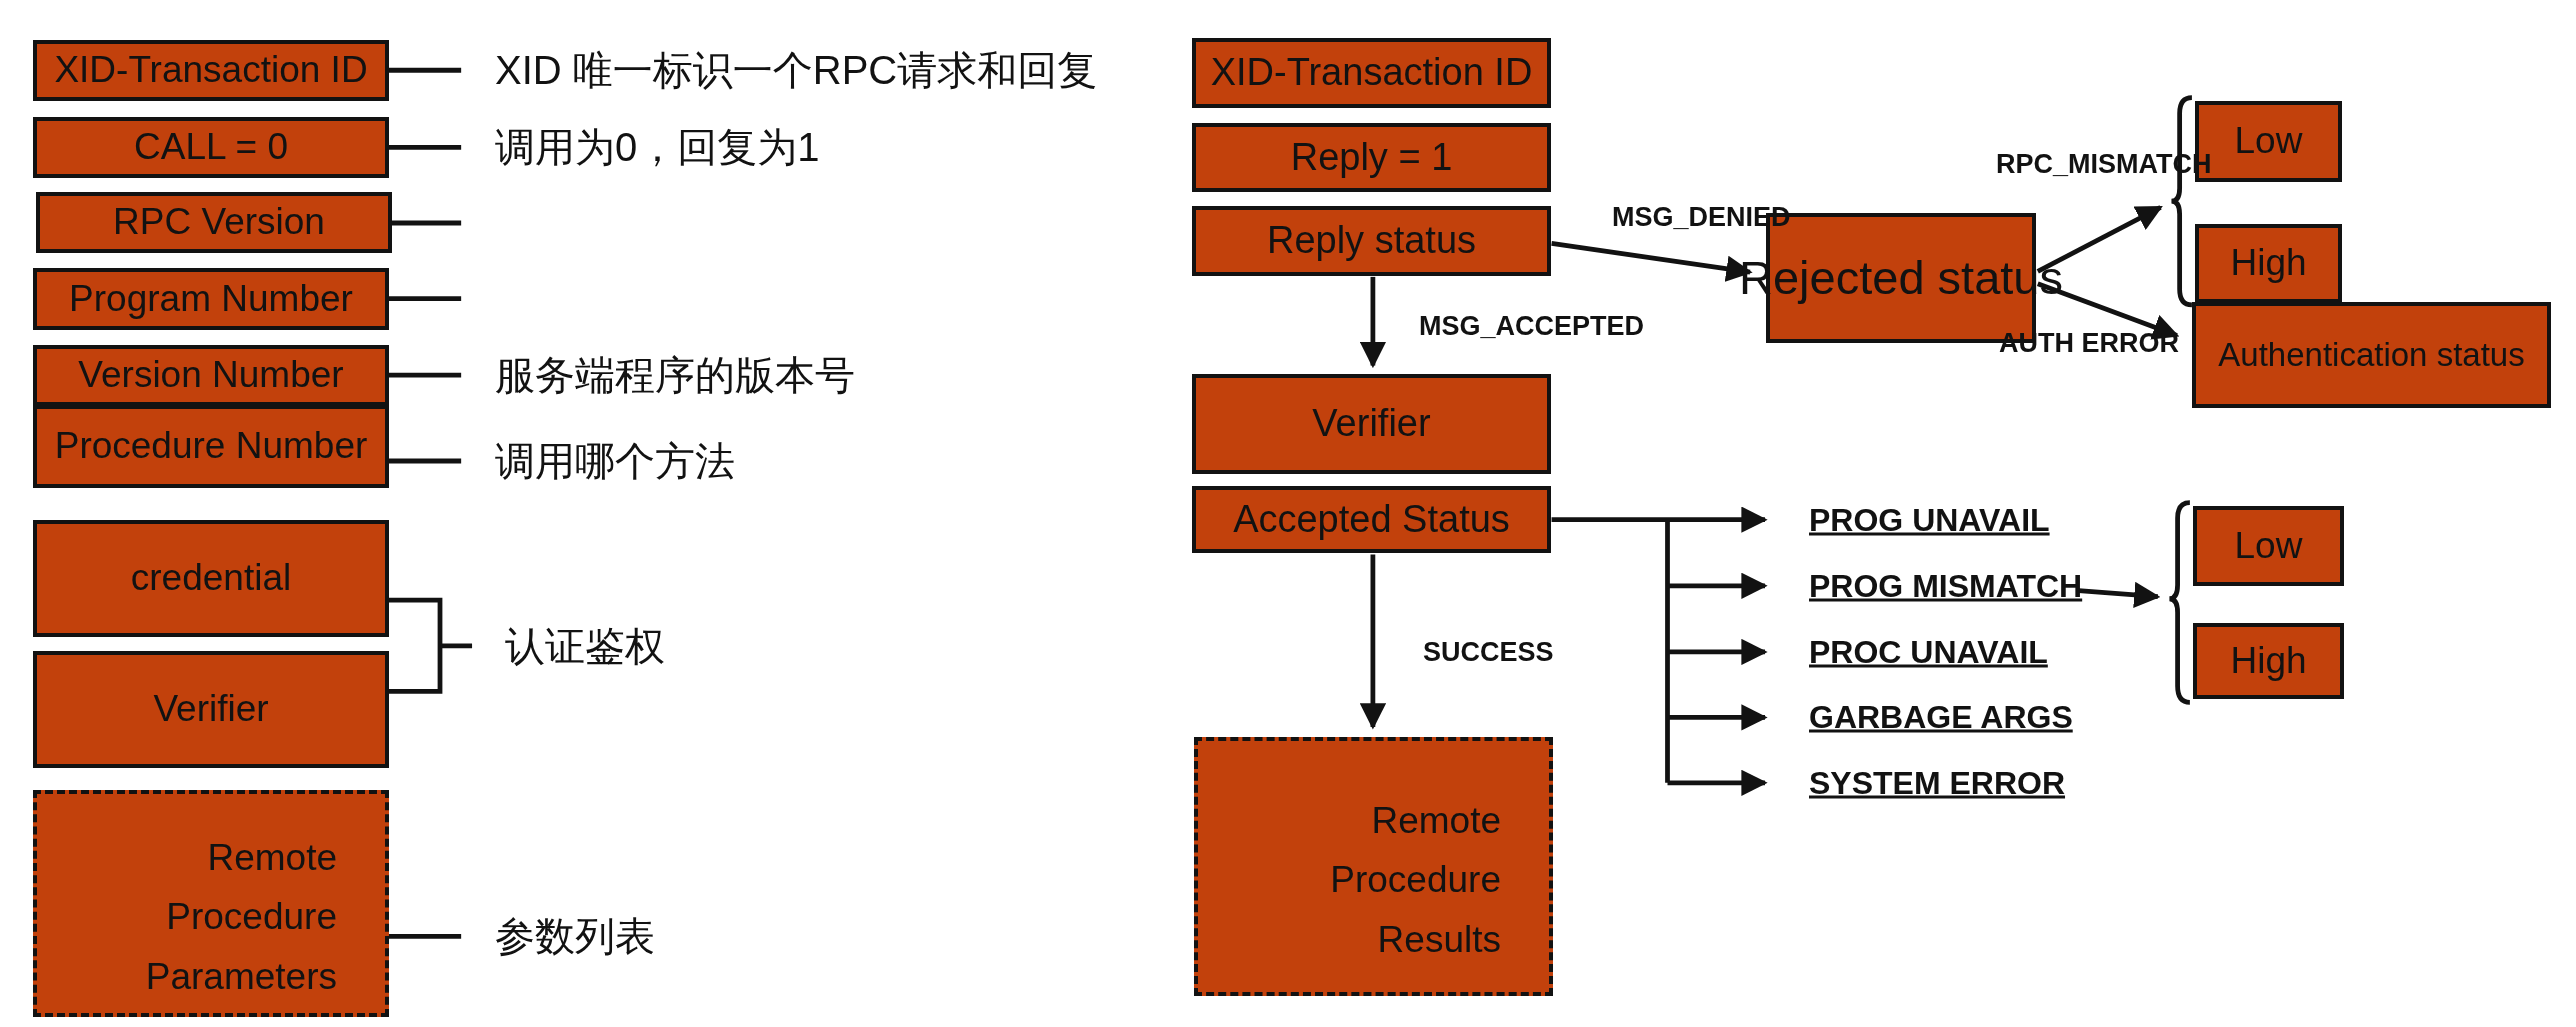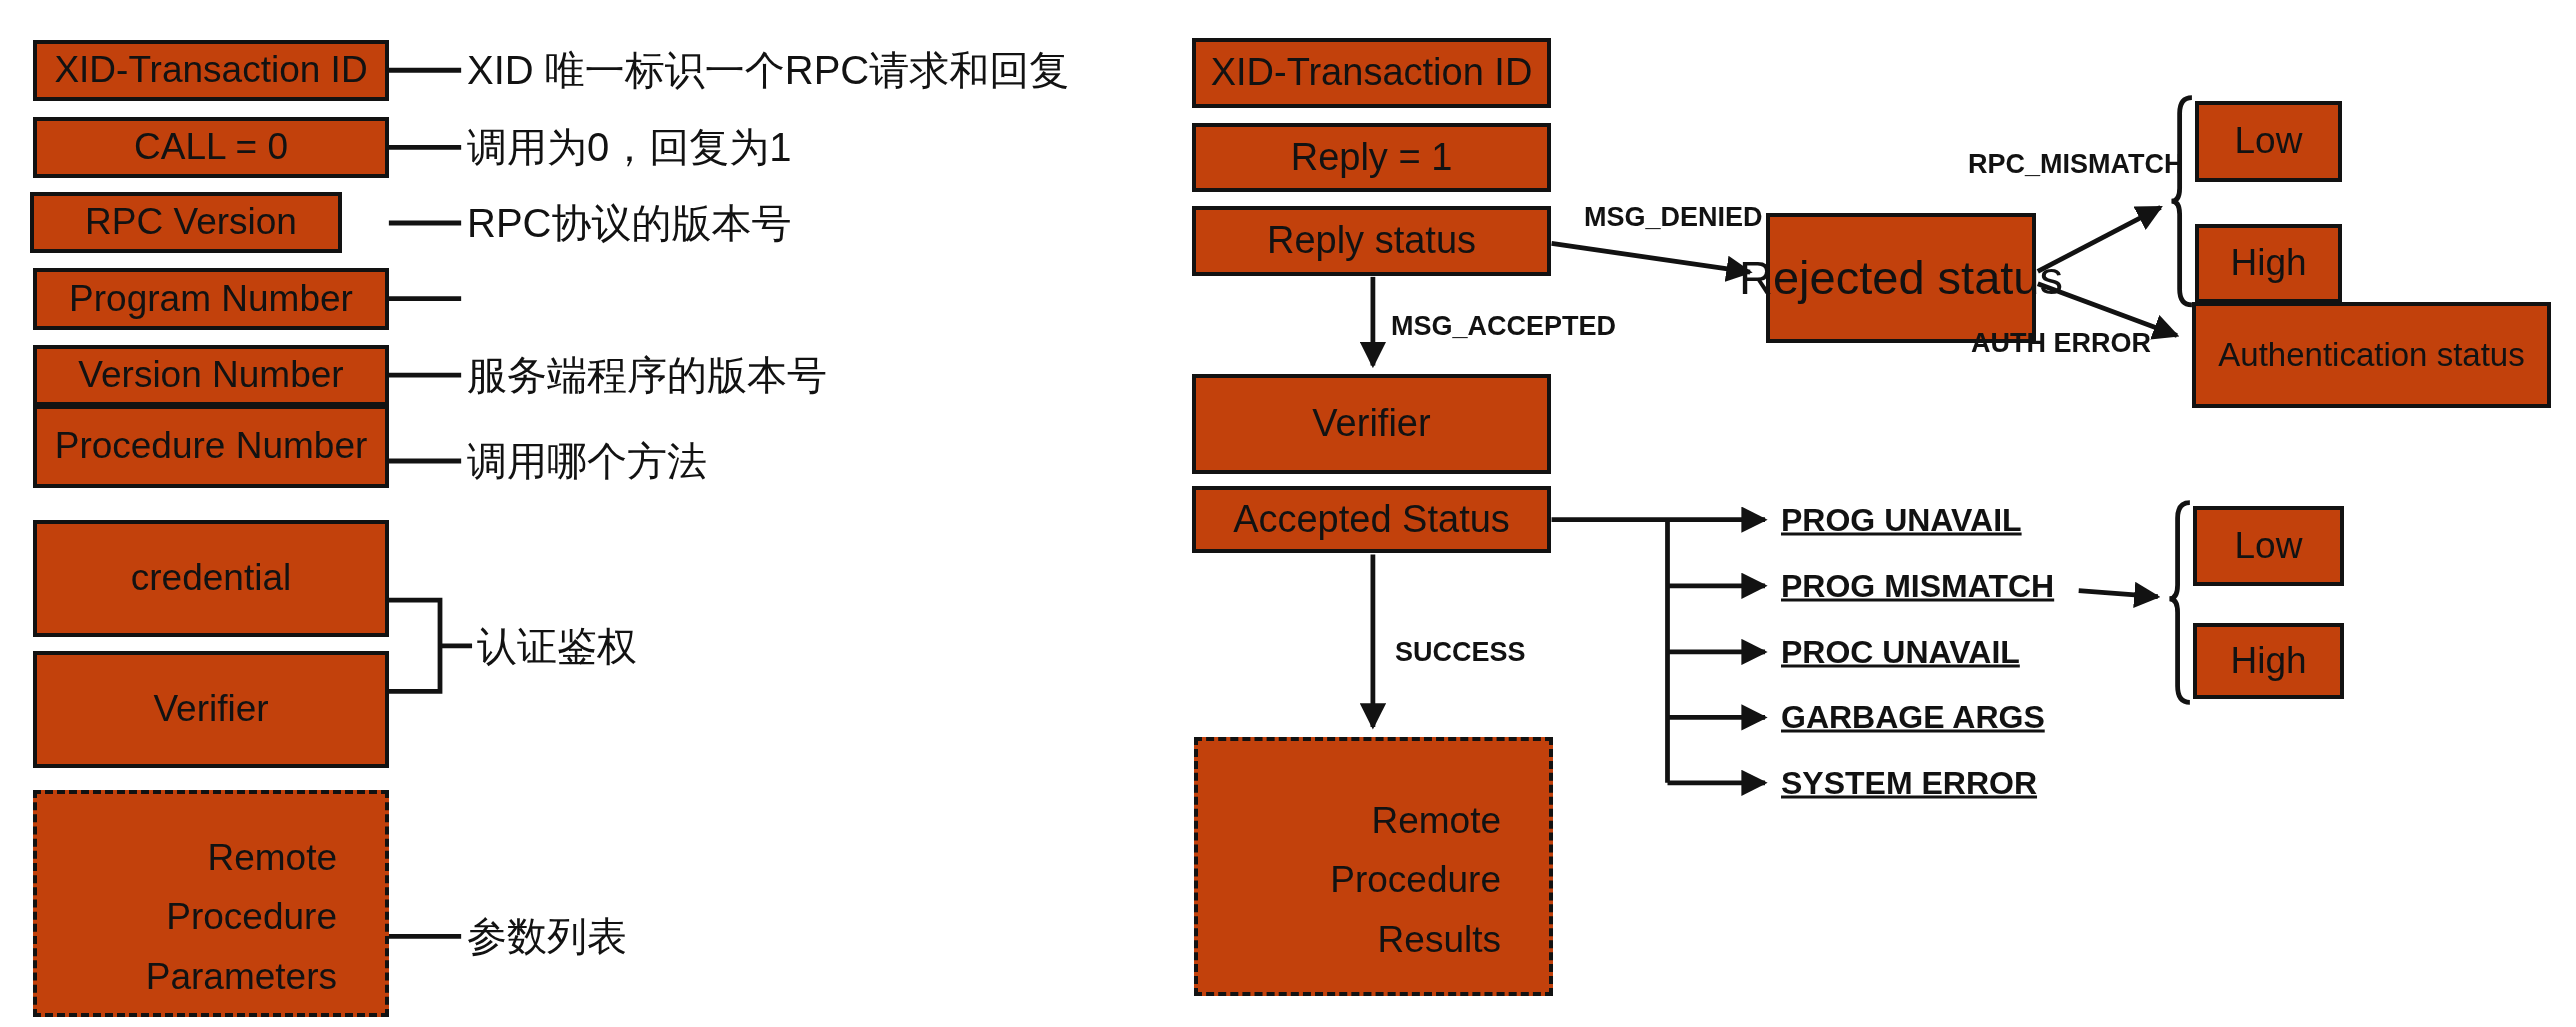--- a/index.html
+++ b/index.html
@@ -4,21 +4,21 @@
 <style>
   html,body{margin:0;padding:0;background:#ffffff;}
   body{font-family:"Liberation Sans","DejaVu Sans",sans-serif;color:#121212;}
   #canvas{position:relative;width:2576px;height:1027px;background:#ffffff;overflow:hidden;}
   .box{position:absolute;box-sizing:border-box;border:4.8px solid #121212;background:#c2410c;
        display:flex;align-items:center;justify-content:center;text-align:right;
        font-size:37px;line-height:1.25;white-space:nowrap;}
   .box.dashed{border-style:dashed;}
   .box.multi{white-space:normal;line-height:1.6;font-size:37px;padding:27px 48px 0 48px;}
   .box.rt{font-size:38px;}
-  .lbl{position:absolute;transform:translateY(-50%);white-space:nowrap;}
+  .lbl{position:absolute;transform:translateY(-50%);white-space:nowrap;margin-left:28px;}
   .cn{font-size:40px;}
   .flow{font-weight:bold;font-size:27px;letter-spacing:0px;}
   .branch{font-weight:bold;font-size:32px;text-decoration:underline;}
   svg.wires{position:absolute;left:0;top:0;width:2576px;height:1027px;}
   svg.wires *{stroke:#121212;stroke-width:7;fill:none;}
   svg.wires marker path{fill:#121212;stroke:none;}
 </style>
 </head>
 <body>
 
@@ -58,31 +58,30 @@
     <line x1="2445" y1="956" x2="2588" y2="956" marker-end="url(#arr)"></line>
     <line x1="2445" y1="1052" x2="2588" y2="1052" marker-end="url(#arr)"></line>
     <line x1="2445" y1="1148" x2="2588" y2="1148" marker-end="url(#arr)"></line>
 
     <line x1="3048" y1="866" x2="3164" y2="875" marker-end="url(#arr)"></line>
     <path d="M 3211 737 Q 3193 737 3193 760 L 3193 858 Q 3193 878 3181 878 Q 3193 878 3193 898 L 3193 1006 Q 3193 1030 3211 1030"></path>
   </svg>
 
   <div class="box" style="left:33px;top:40px;width:356px;height:61px;">XID-Transaction ID</div>
   <div class="box" style="left:33px;top:117px;width:356px;height:61px;">CALL = 0</div>
-  <div class="box" style="left:30px;top:192px;width:312px;height:61px;padding-left:10px;">RPC Version</div>
+  <div class="box" style="left:36px;top:192px;width:356px;height:61px;padding-left:10px;">RPC Version</div>
   <div class="box" style="left:33px;top:268px;width:356px;height:62px;">Program Number</div>
   <div class="box" style="left:33px;top:345px;width:356px;height:61px;">Version Number</div>
   <div class="box" style="left:33px;top:405px;width:356px;height:83px;">Procedure Number</div>
   <div class="box" style="left:33px;top:520px;width:356px;height:117px;">credential</div>
   <div class="box" style="left:33px;top:651px;width:356px;height:117px;">Verifier</div>
   <div class="box dashed multi" style="left:33px;top:790px;width:356px;height:227px;">Remote Procedure Parameters</div>
 
   <div class="lbl cn" style="left:467px;top:70px;">XID 唯一标识一个RPC请求和回复</div>
   <div class="lbl cn" style="left:467px;top:147px;">调用为0，回复为1</div>
-  <div class="lbl cn" style="left:467px;top:223px;">RPC协议的版本号</div>
   <div class="lbl cn" style="left:467px;top:375px;">服务端程序的版本号</div>
   <div class="lbl cn" style="left:467px;top:461px;">调用哪个方法</div>
   <div class="lbl cn" style="left:477px;top:646px;">认证鉴权</div>
   <div class="lbl cn" style="left:467px;top:936px;">参数列表</div>
 
   <div class="box rt" style="left:1192px;top:38px;width:359px;height:70px;">XID-Transaction ID</div>
   <div class="box rt" style="left:1192px;top:123px;width:359px;height:69px;">Reply = 1</div>
   <div class="box rt" style="left:1192px;top:206px;width:359px;height:70px;">Reply status</div>
   <div class="box rt" style="left:1192px;top:374px;width:359px;height:100px;">Verifier</div>
   <div class="box rt" style="left:1192px;top:486px;width:359px;height:67px;">Accepted Status</div>

